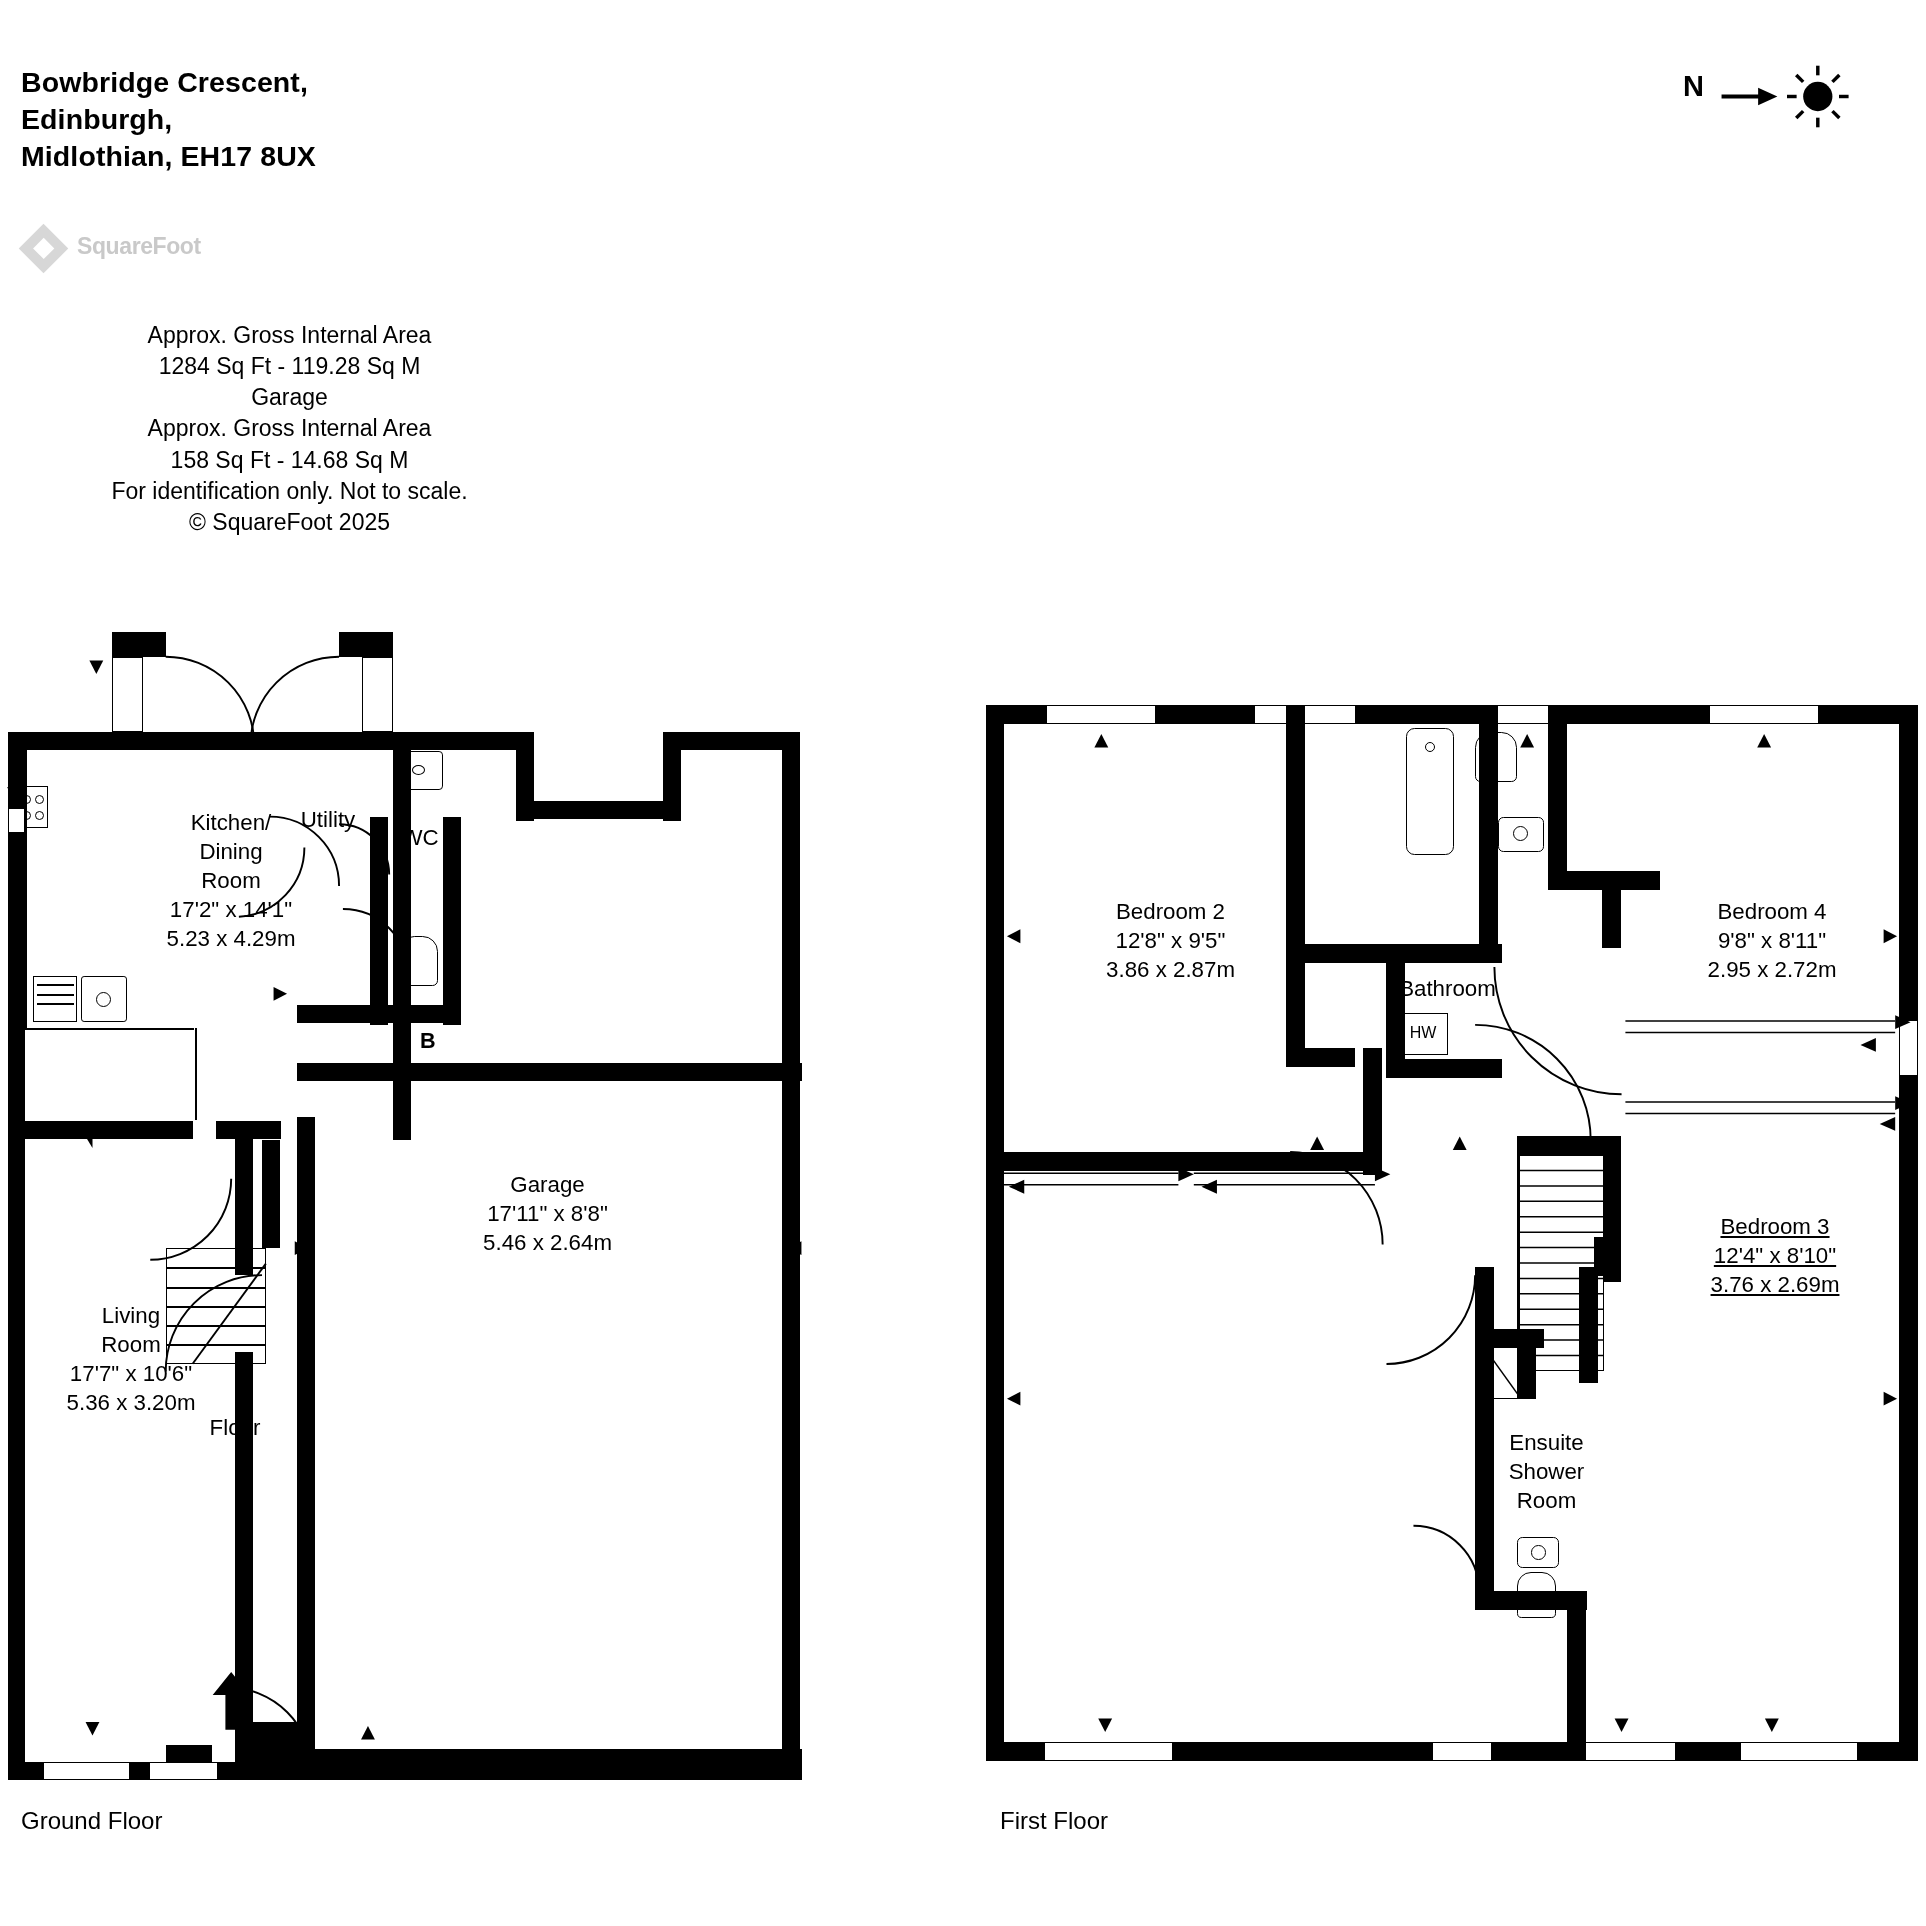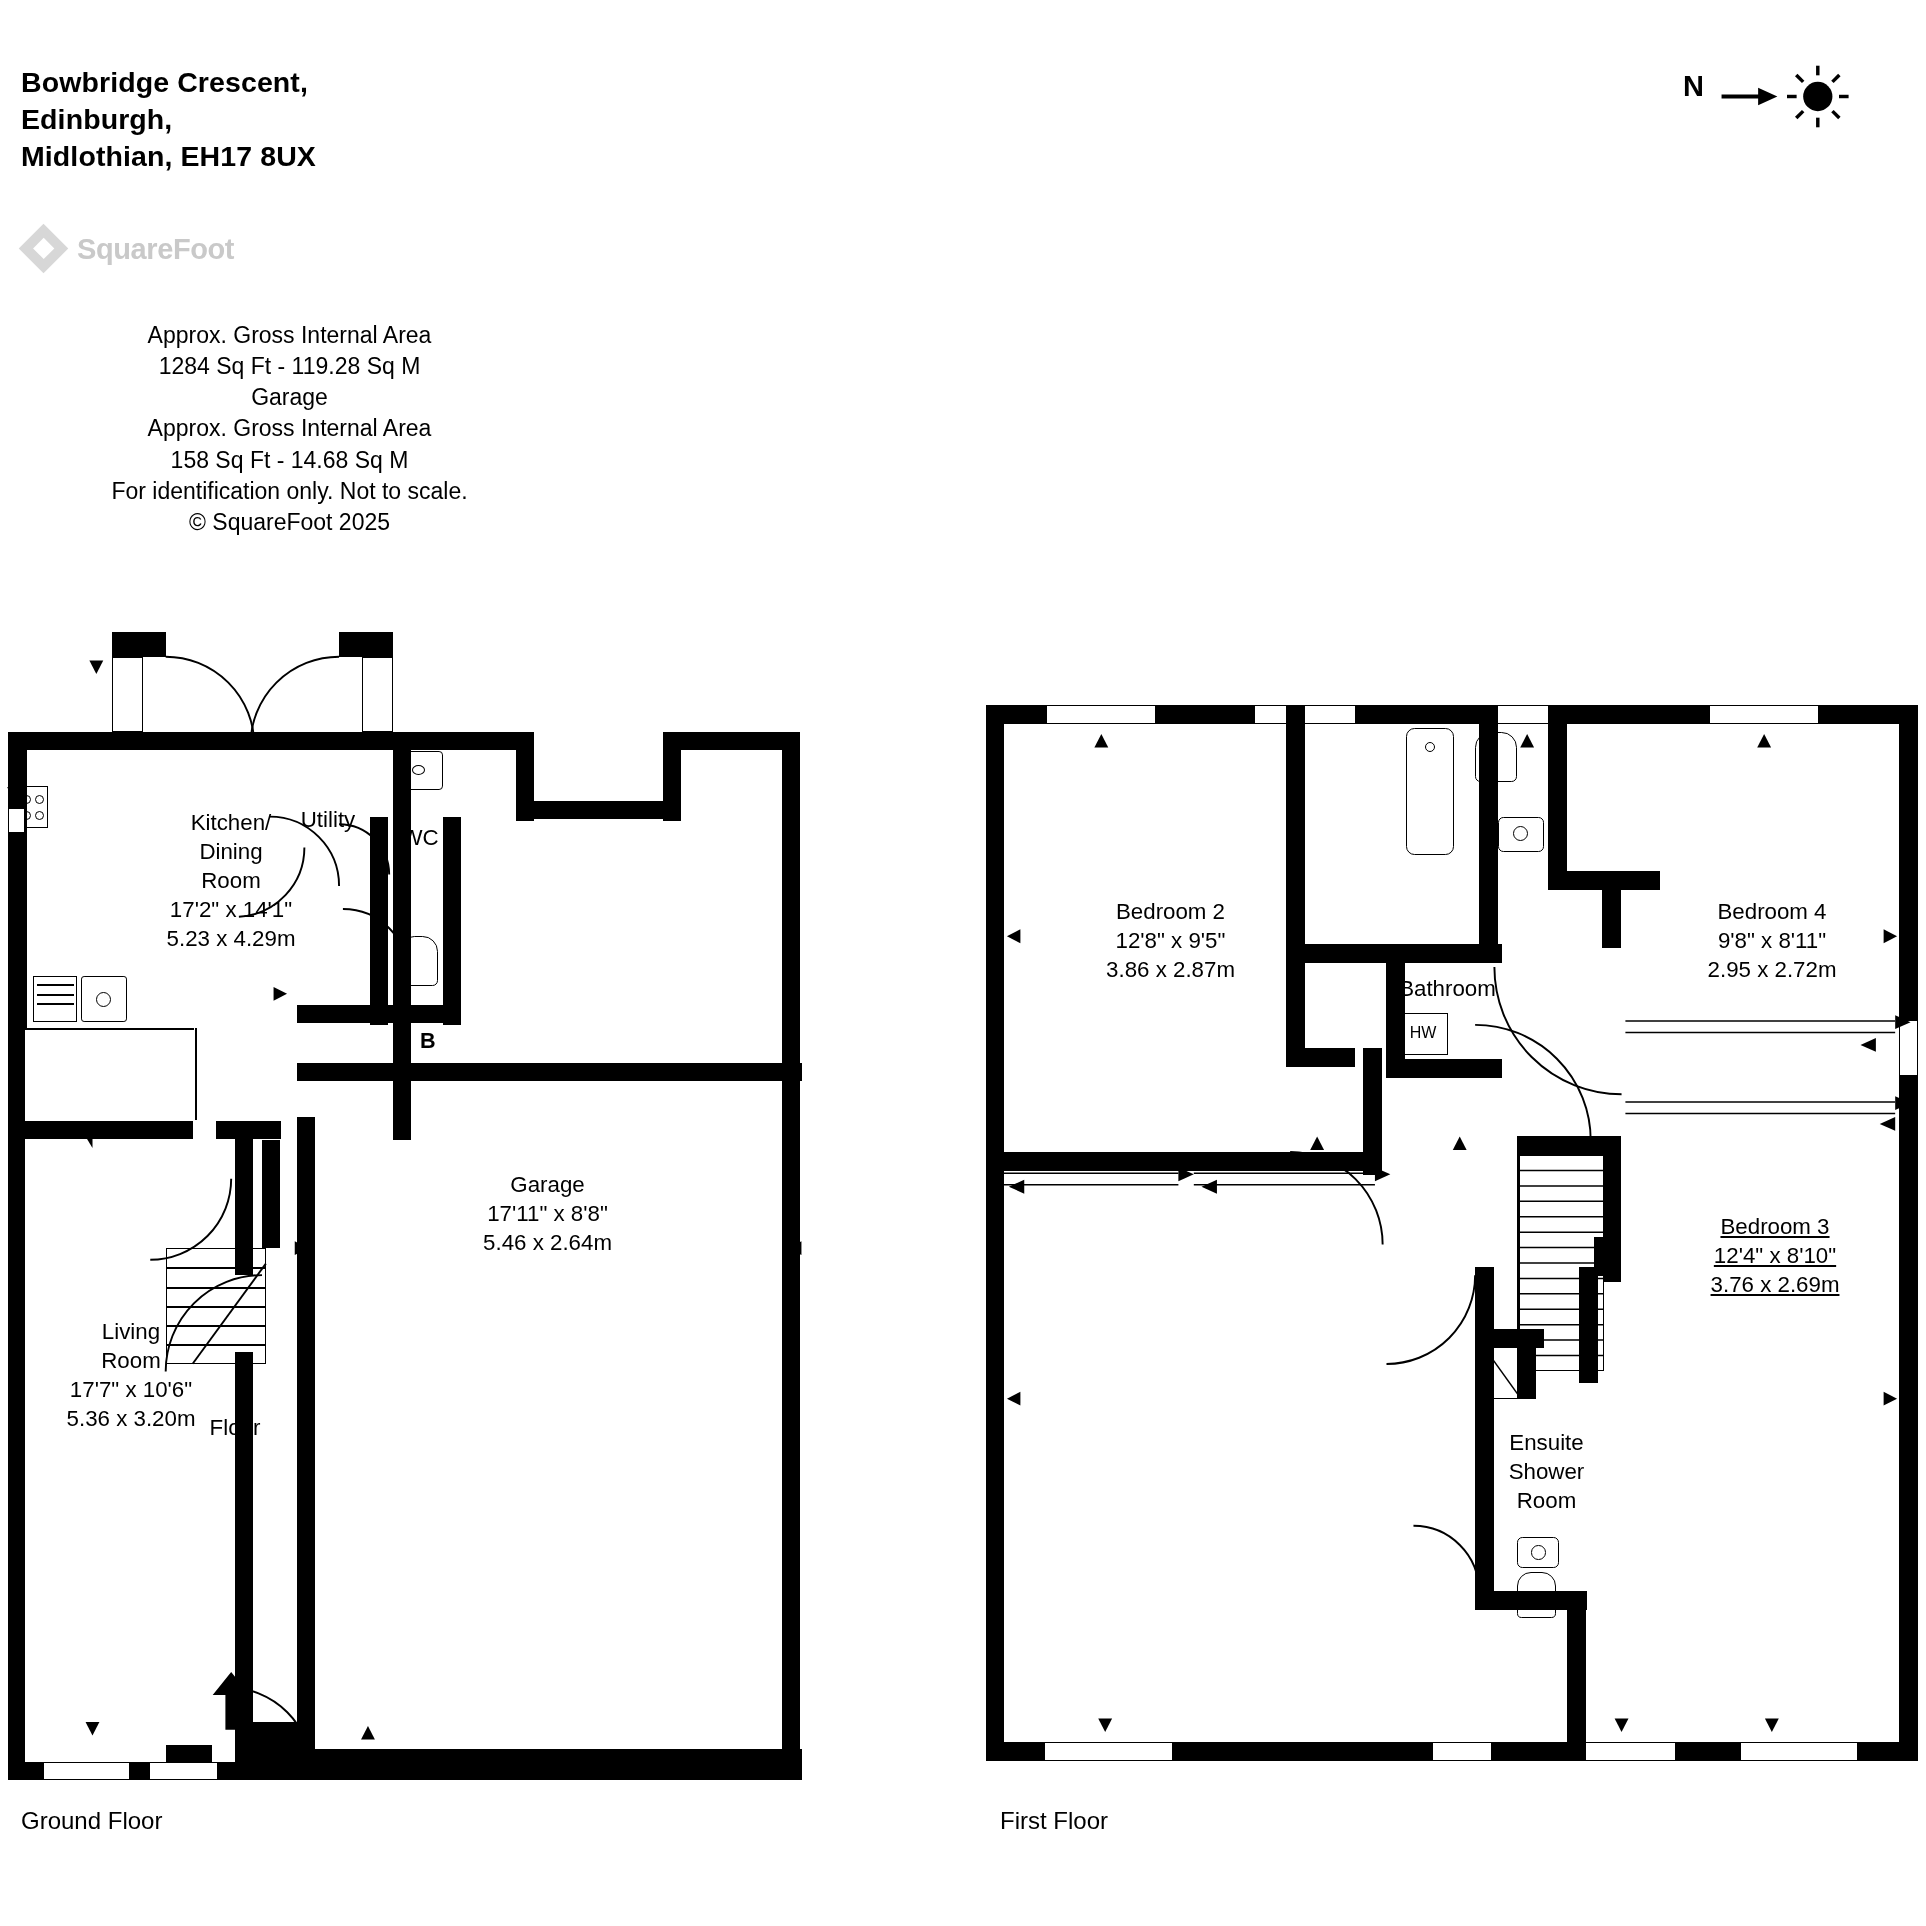--- a/index.html
+++ b/index.html
@@ -26,21 +26,21 @@
   #brand .mark .diamond {
     position:absolute; left:5.4px; top:5.4px; width:35px; height:35px;
     background:#d7d7d7; transform:rotate(45deg);
   }
   #brand .mark .diamond-in {
     position:absolute; left:15.4px; top:15.4px; width:15.4px; height:15.4px;
     background:#ffffff; transform:rotate(45deg);
   }
   #brand .word {
     position:absolute; left:56px; top:10.8px;
-    font-size:29px; font-weight:bold; color:#c9c9c9; letter-spacing:-0.4px;
+    font-size:23px; font-weight:bold; color:#c9c9c9; letter-spacing:-0.4px;
   }
   #areas {
     left:20px; top:320px; width:539px;
     font-size:23px; line-height:1.355;
   }
 
   
   #compass { left:1683px; top:58px; width:173px; height:77px; }
   #compass .n { position:absolute; left:0px; top:11.6px; font-size:29px; font-weight:bold; }
   #compass svg { position:absolute; left:23px; top:0; }
@@ -230,21 +230,21 @@
   <div class="room" style="left:96px; top:239px; width:270px;">Kitchen/
 Dining
 Room
 17'2" x 14'1"
 5.23 x 4.29m</div>
   <div class="room" style="left:270px; top:236px; width:116px;">Utility</div>
   <div class="room" style="left:362px; top:254px; width:116px;">WC</div>
   <div class="room" style="left:320px; top:601px; width:455px;">Garage
 17'11" x 8'8"
 5.46 x 2.64m</div>
-  <div class="room" style="left:23px; top:732px; width:216px;margin-top:16px;">Living
+  <div class="room" style="left:23px; top:732px; width:216px;">Living
 Room
 17'7" x 10'6"
 5.36 x 3.20m</div>
   <div class="room" style="left:185px; top:844px; width:100px;">Floor</div>
 </div>
 
 <div class="abs" id="plan-first">
 
   <div class="wall" style="left:7.7px; top:0px; width:932px; height:18.5px;"></div>
   <div class="wall" style="left:7.7px; top:0px; width:18.5px; height:1056px;"></div>

